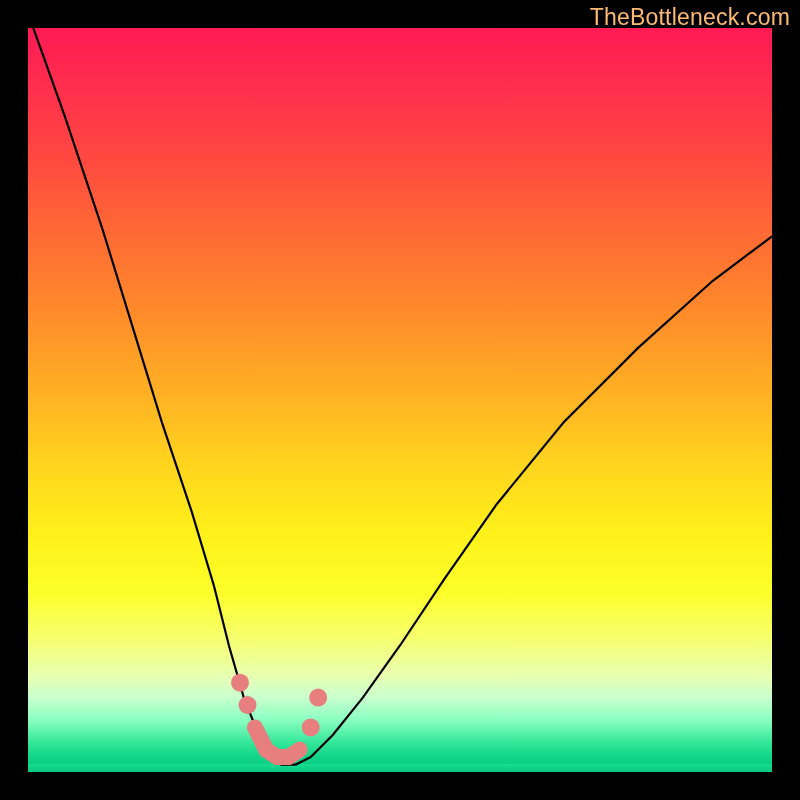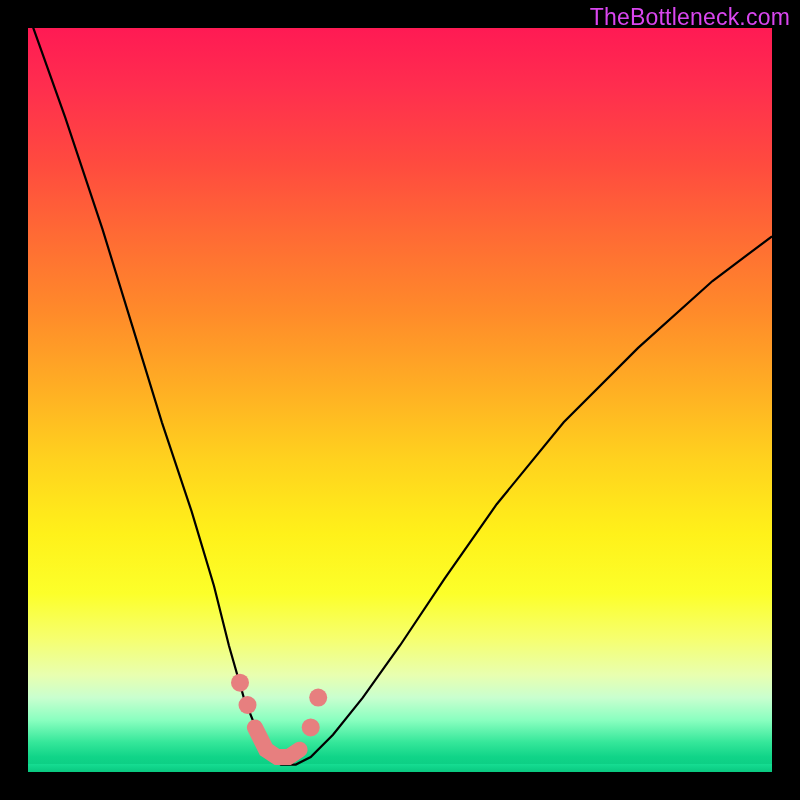--- a/index.html
+++ b/index.html
@@ -41,21 +41,21 @@
       #8affc0 93%,
       #35e79a 96%,
       #10d488 98%,
       #0acb82 100%
     );
   }
   .watermark {
     position: absolute;
     top: 4px;
     right: 10px;
-    color: #d946ef;
+    color: #fdba74;
     font-size: 23px;
     font-weight: 500;
     letter-spacing: 0.2px;
     user-select: none;
   }
   svg.curves {
     position: absolute;
     left: 0;
     top: 0;
     width: 744px;

